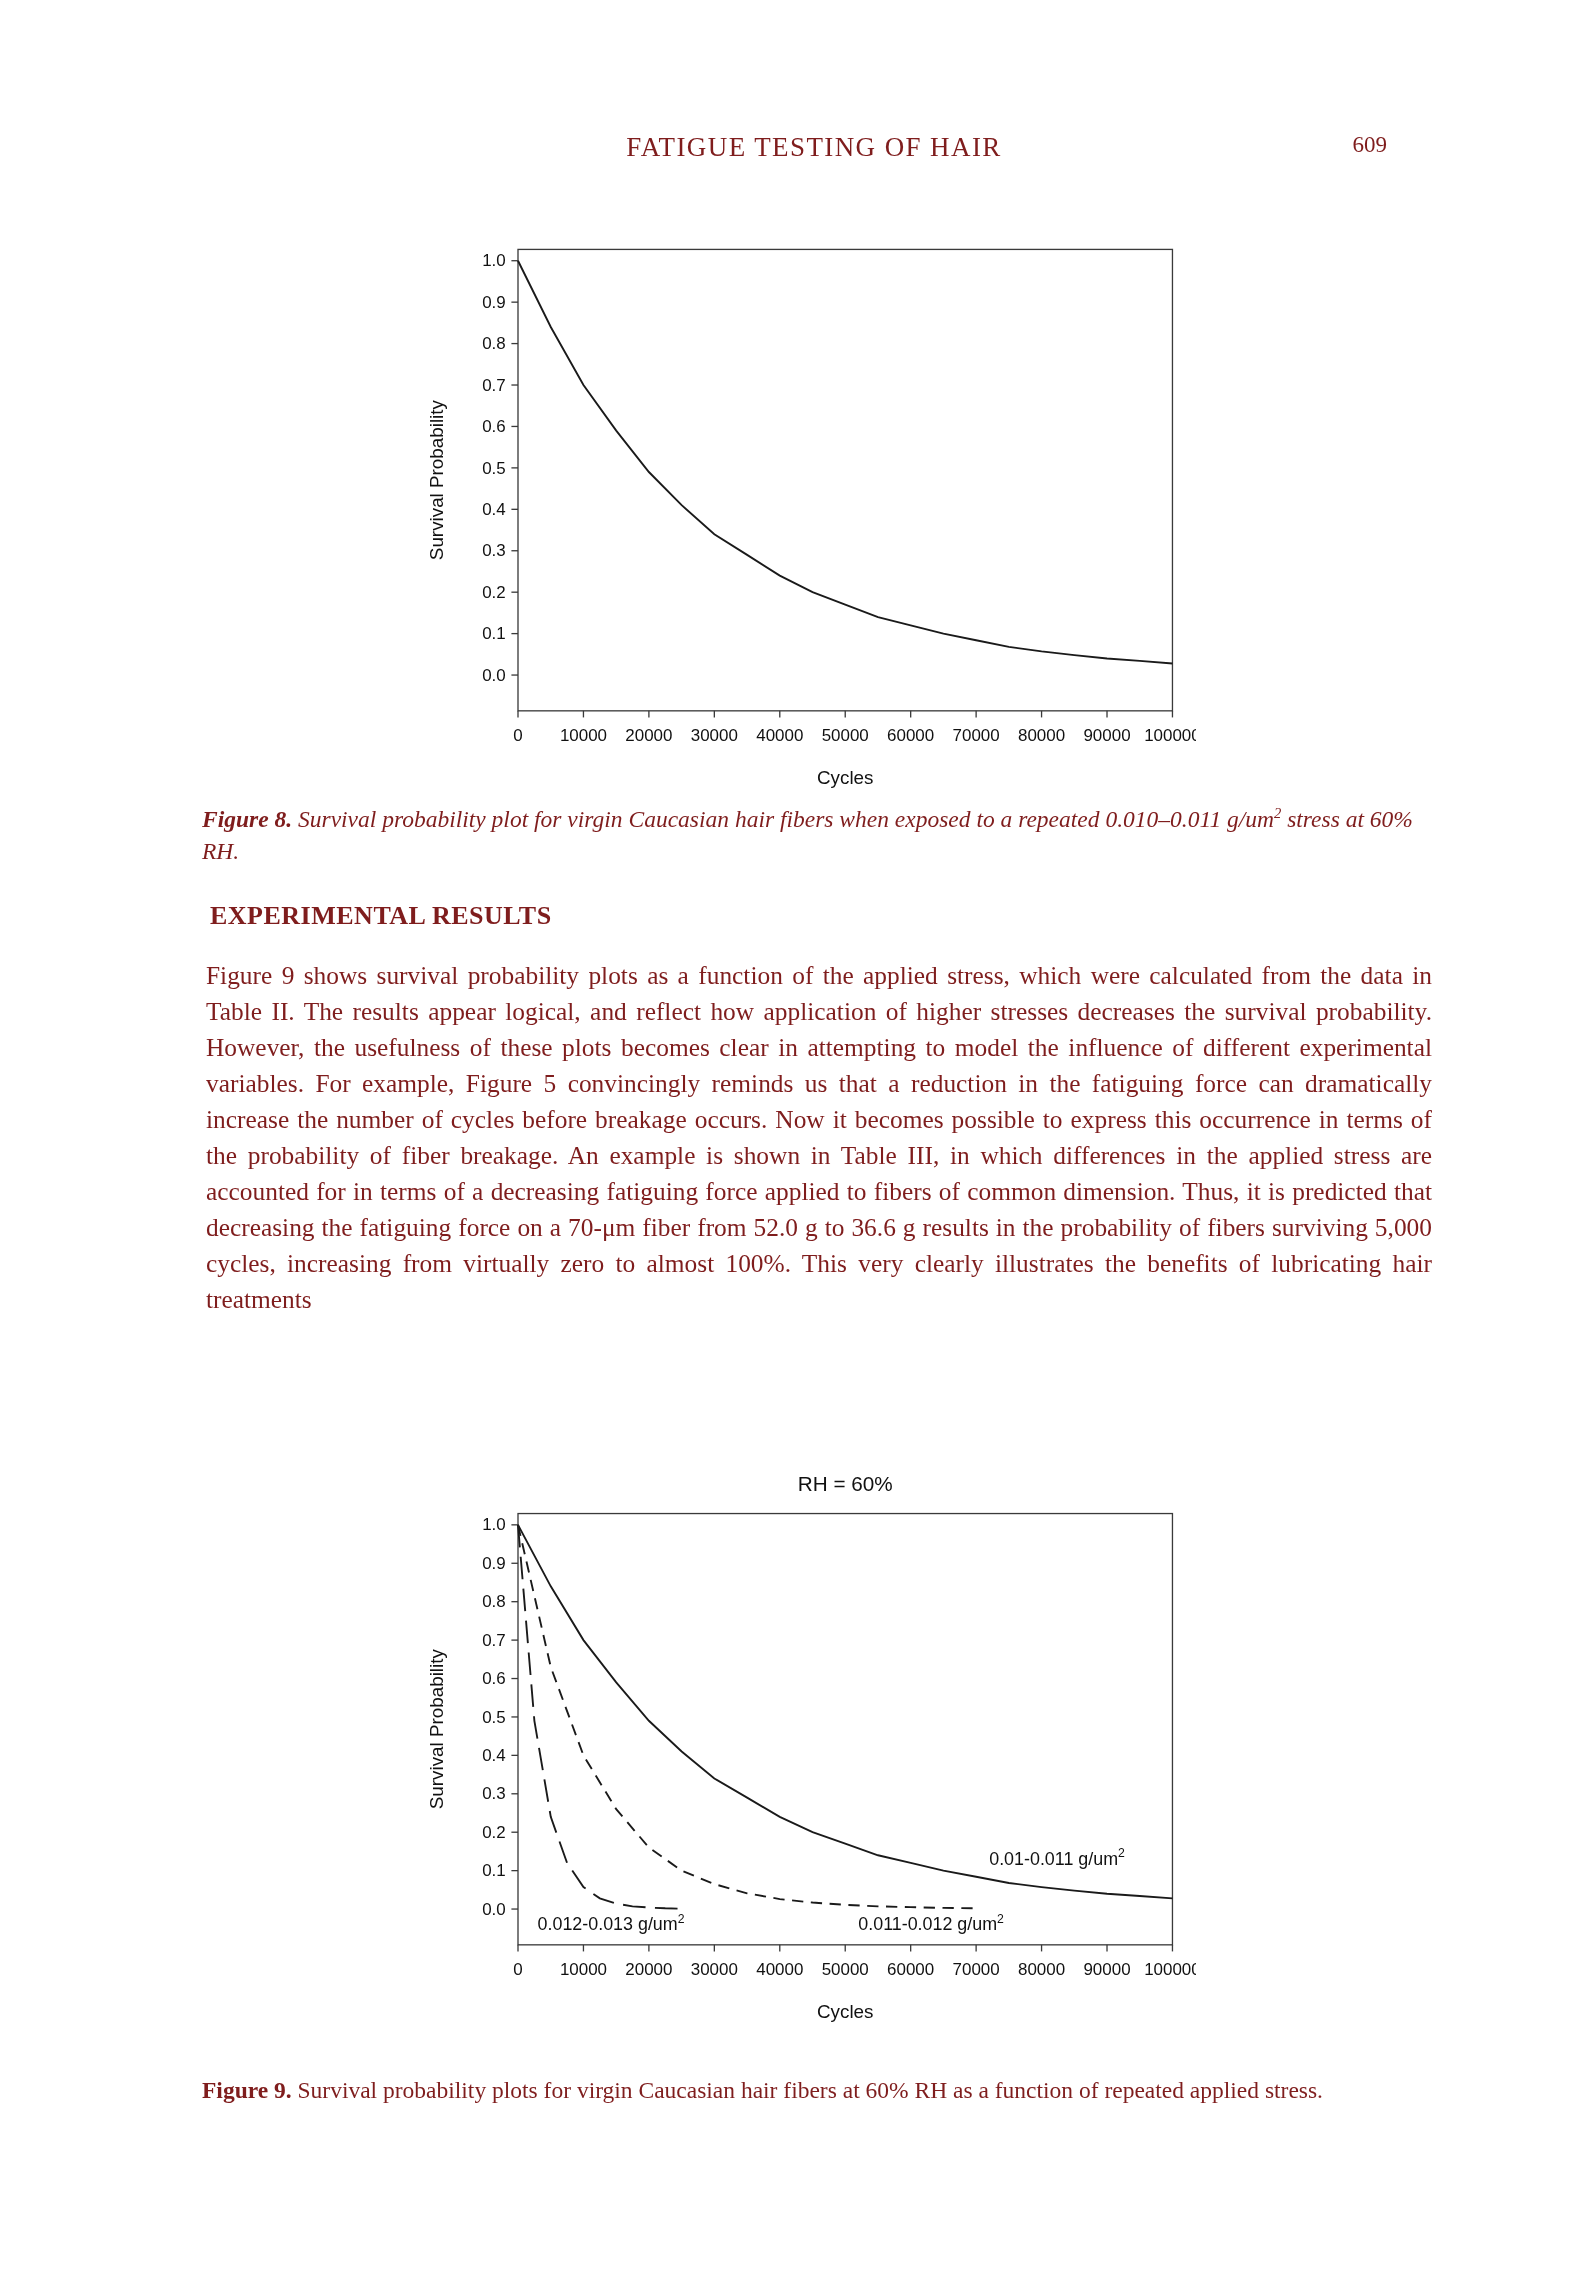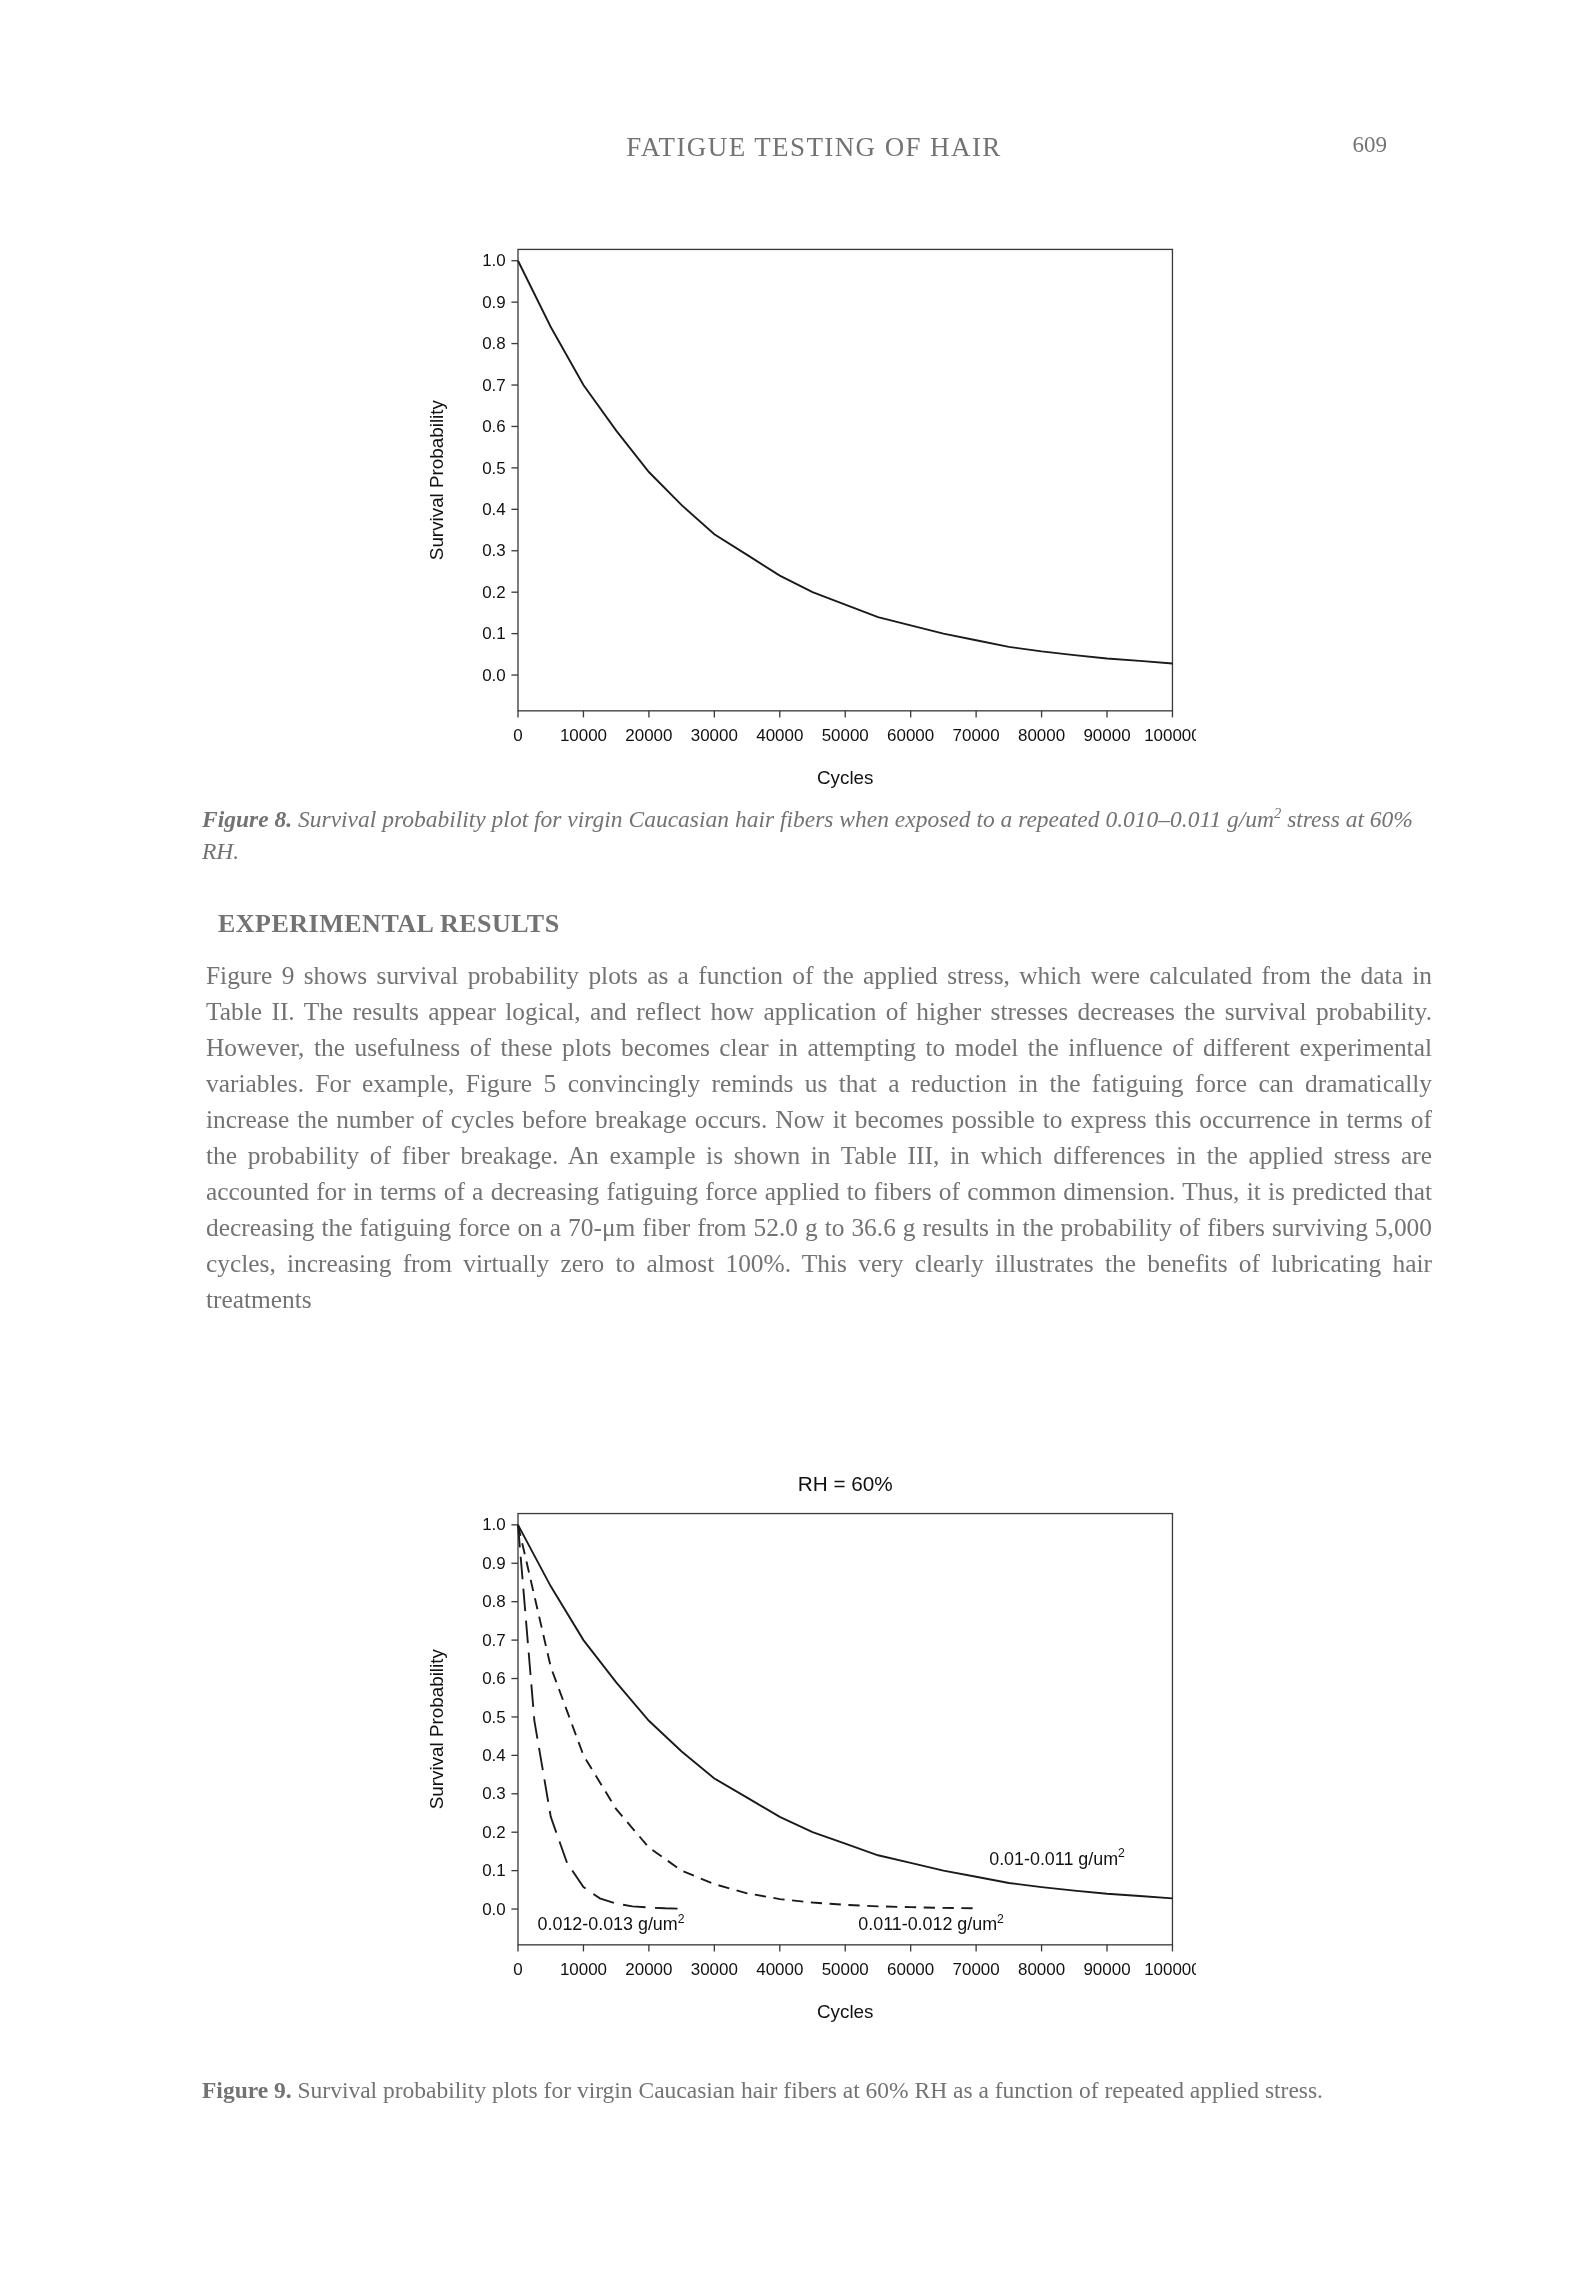--- a/index.html
+++ b/index.html
@@ -1,21 +1,21 @@
 <!DOCTYPE html>
 <html style="font-size:15px"><head>
 <meta charset="utf-8">
 <style>
   html,body{margin:0;padding:0;background:#e8e8e8;}
   .page{
     position:relative;
     width:1589px;height:2295px;
     background:#ffffff;
     font-family:"Liberation Serif", serif;
-    color:#737373;
+    color:#7f1d1d;
     margin:0 auto;
     overflow:hidden;
   }
   .header-title{
     position:absolute;top:132px;left:202px;width:1224px;
     text-align:center;font-size:27px;letter-spacing:1.4px;
   }
   .page-number{
     position:absolute;top:132px;right:202px;font-size:23px;
   }
@@ -24,21 +24,21 @@
   .chart-fig9{top:1455px;}
   .caption{
     position:absolute;left:202px;width:1226px;
     font-size:23.5px;line-height:32px;margin:0;
   }
   .caption-fig8{top:797px;font-style:italic;}
   .caption-fig9{top:2074px;}
   .caption b{font-weight:bold;}
   .caption sup{font-size:0.62em;}
   .section-heading{
-    position:absolute;top:893px;left:202px;margin:16px;
+    position:absolute;top:893px;left:202px;margin:8px;
     font-size:26px;font-weight:bold;letter-spacing:0.5px;
   }
   .body-paragraph{
     position:absolute;top:953px;left:202px;width:1226px;margin:4px;
     font-size:25.4px;line-height:36px;text-align:justify;
   }
   svg text{fill:#111;}
 </style>
 </head>
 <body>

